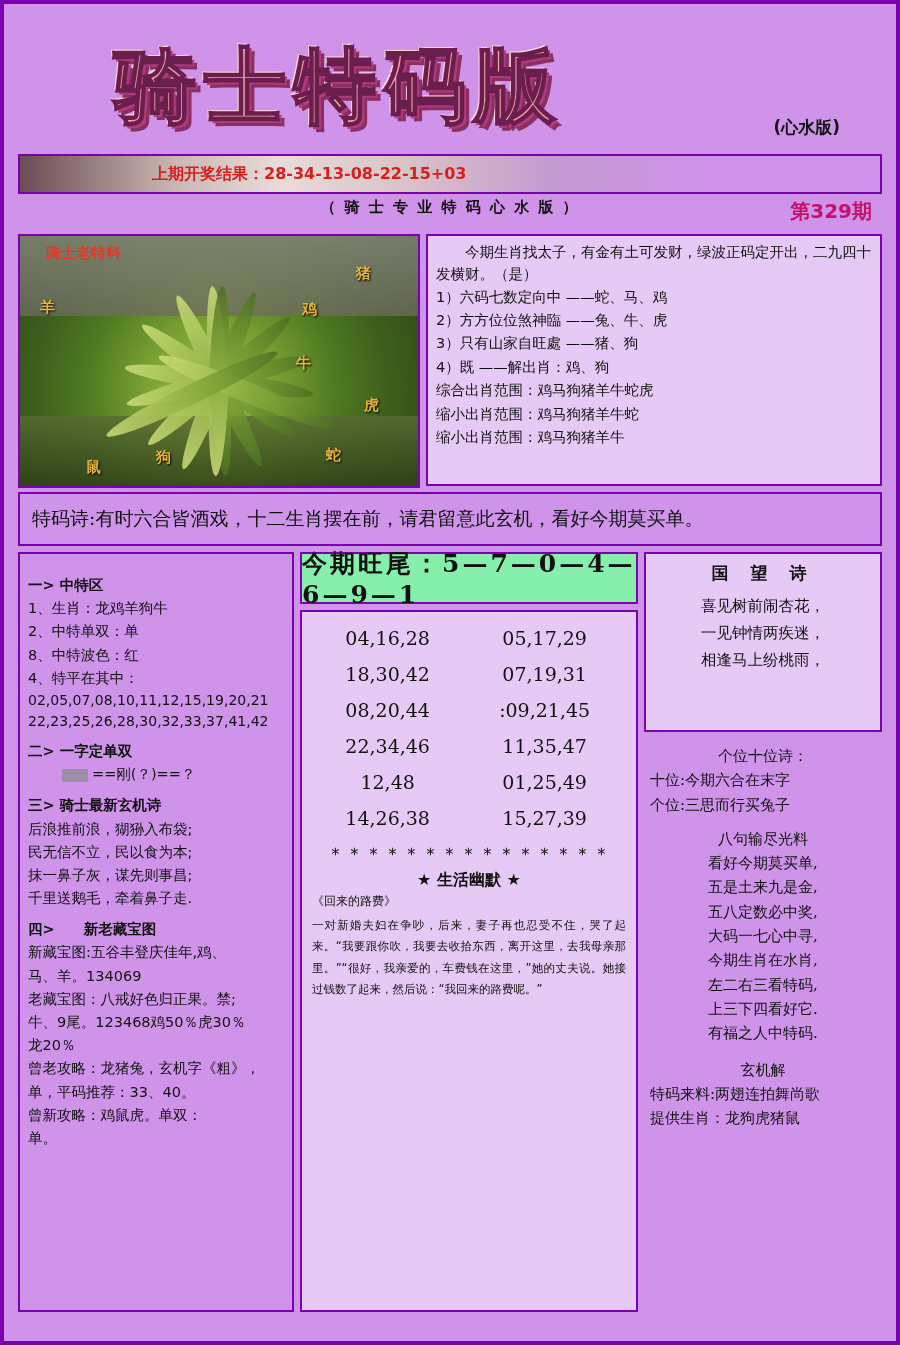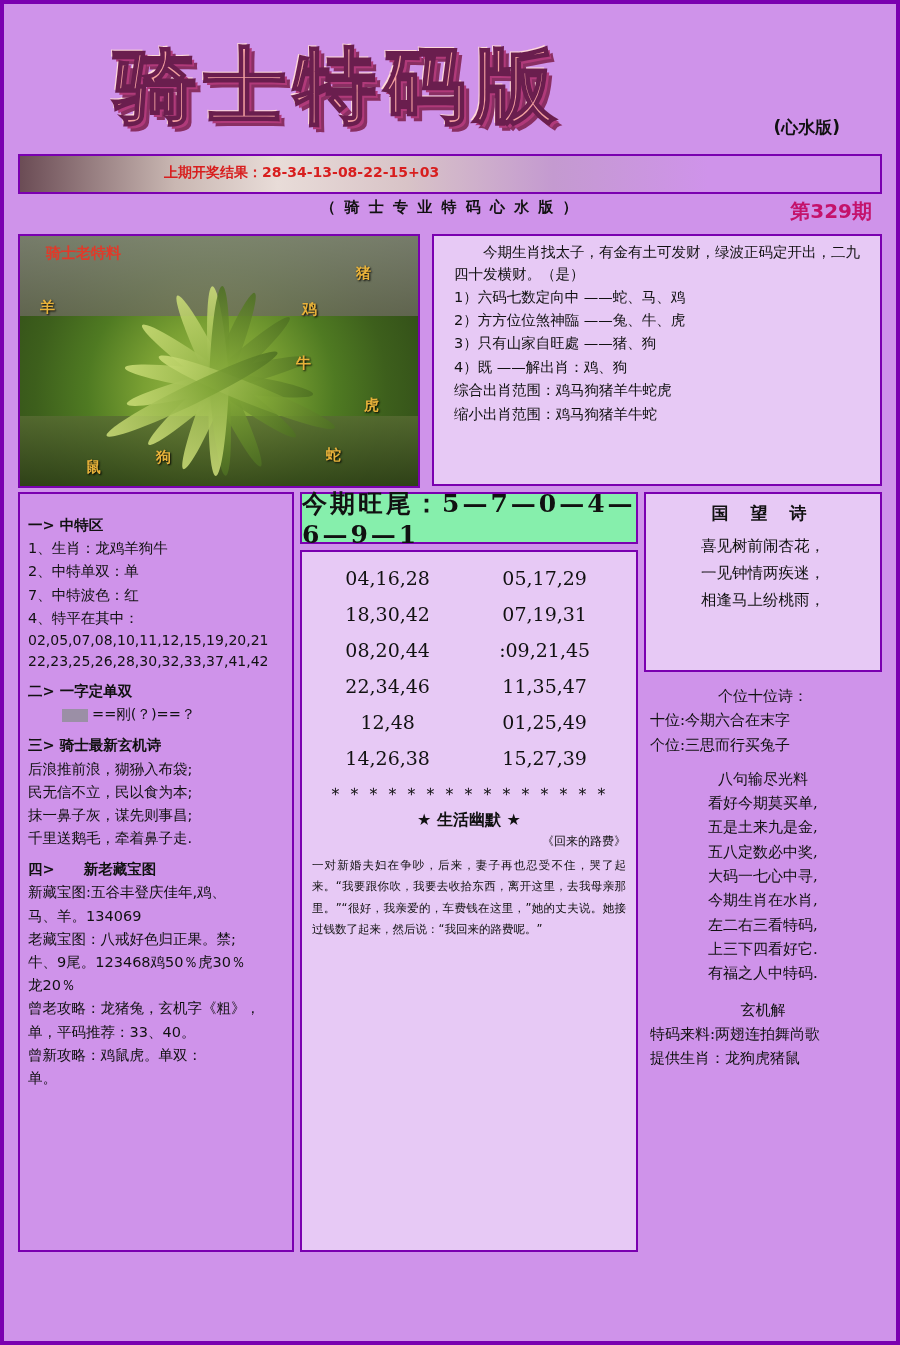--- a/index.html
+++ b/index.html
@@ -24,41 +24,41 @@
       -2px -2px 0 #ffd9d9;
     -webkit-text-stroke:2px #6a1e4e;
   }
   .sub-right{position:absolute;right:56px;top:112px;font-size:17px;font-weight:bold;color:#111;}
   
   .result-bar{
     position:relative;margin:0 14px;height:36px;
     border:2px solid #7a00b0;
     background:linear-gradient(to right,#6b4c55 0%,#c9b7b2 18%,#e8dcd8 30%,#d8c3c7 45%,#c49ad0 62%,#cf93ea 80%,#cf93ea 100%);
   }
-  .result-text{position:absolute;left:144px;top:8px;font-size:14px;font-weight:bold;color:#d81e1e;}
+  .result-text{position:absolute;left:132px;top:8px;font-size:16px;font-weight:bold;color:#d81e1e;}
   .issue-no{position:absolute;right:26px;top:34px;font-size:20px;font-weight:bold;color:#c4126b;}
   .center-line{margin:4px 14px 0 14px;text-align:center;font-size:15px;font-weight:bold;color:#111;letter-spacing:2px;}
   
   .mid{display:flex;margin:6px 14px 0 14px;height:252px;}
   .photo{
     position:relative;width:398px;height:250px;border:2px solid #7a00b0;
     background:
       radial-gradient(circle at 48% 62%, #9fbf4a 0%, #7aa033 26%, #4f7a22 48%, #3d5f1c 68%, #2c4516 100%),
       linear-gradient(#6f8b3a,#3f5a1d);
     overflow:hidden;
   }
   .leaf{position:absolute;left:50%;top:58%;width:190px;height:20px;margin-left:-95px;margin-top:-10px;
         background:linear-gradient(to right,#cfe07a,#7fa436 60%,#4d6f22);border-radius:50%/50%;opacity:.85;}
   .photo .ground{position:absolute;left:0;top:0;right:0;height:80px;background:linear-gradient(#8e8d86,#6e6a60);opacity:.75;}
   .photo .ground2{position:absolute;left:0;bottom:0;right:0;height:70px;background:linear-gradient(#586b33,#2d3d17);opacity:.8;}
   .photo-label{position:absolute;font-size:15px;font-weight:bold;color:#e8b23a;text-shadow:1px 1px 2px #000;}
   .photo-title{position:absolute;left:26px;top:8px;font-size:15px;font-weight:bold;color:#e03a2a;}
   .notes{
-    flex:1;margin-left:12px;border:2px solid #7a00b0;background:#e7c9f5;
-    padding:6px 8px 4px 20px;box-sizing:border-box;
+    flex:1;margin-left:6px;border:2px solid #7a00b0;background:#e7c9f5;
+    padding:6px 8px 4px 8px;box-sizing:border-box;
   }
   .notes .n0{font-size:14.5px;color:#111;line-height:1.5;text-indent:2em;}
   .notes .nl{font-size:14.5px;color:#111;line-height:1.62;}
   
   .poem-bar{margin:6px 14px 0 14px;border:2px solid #7a00b0;background:#cf93ea;height:54px;
             display:flex;align-items:center;padding:0 12px;box-sizing:border-box;}
   .poem-bar span{font-size:19px;color:#111;font-family:"DejaVu Serif","Liberation Serif",serif;}
   
   .cols{display:flex;margin:6px 14px 0 14px;height:760px;}
   .col-left{width:276px;border:2px solid #7a00b0;background:#cf93ea;padding:20px 8px;box-sizing:border-box;}
@@ -67,21 +67,21 @@
   .wang{border:2px solid #7a00b0;background:#86efac;height:48px;display:flex;align-items:center;justify-content:center;}
   .wang span{font-size:25px;font-weight:bold;color:#111;letter-spacing:3px;font-family:"DejaVu Serif","Liberation Serif",serif;}
   .midbox{flex:1;margin-top:6px;border:2px solid #7a00b0;background:#e7c9f5;padding:8px 10px;box-sizing:border-box;}
   .midbox h3{margin:2px 0 8px 0;text-align:center;font-size:21px;letter-spacing:10px;
              font-family:"DejaVu Serif","Liberation Serif",serif;font-weight:bold;color:#111;}
   .codetab{width:100%;border-collapse:collapse;}
   .codetab td{font-size:19px;color:#111;padding:7px 0;text-align:center;
               font-family:"DejaVu Serif","Liberation Serif",serif;}
   .stars{text-align:center;font-size:18px;letter-spacing:1px;color:#111;margin:6px 0 2px 0;}
   .joke-t{text-align:center;font-size:16px;font-weight:bold;color:#111;margin:4px 0 2px 0;}
-  .joke-s{text-align:right;font-size:12px;color:#111;margin:0 0 5px 0;}
+  .joke-s{text-align:left;font-size:12px;color:#111;margin:0 0 5px 0;}
   .joke-b{font-size:11.5px;line-height:1.85;color:#111;text-align:justify;}
   .rbox{border:2px solid #7a00b0;background:#e7c9f5;padding:8px 10px;box-sizing:border-box;}
   .rbox.poem{height:180px;}
   .rbox h4{margin:0 0 8px 0;text-align:center;font-size:17px;letter-spacing:8px;font-weight:bold;color:#111;
            font-family:"DejaVu Serif","Liberation Serif",serif;}
   .rbox p{margin:0;font-size:15.5px;line-height:1.75;color:#111;text-align:center;
           font-family:"DejaVu Serif","Liberation Serif",serif;}
   .rbox2{flex:1;margin-top:8px;background:#cf93ea;padding:4px 6px;box-sizing:border-box;}
   .rbox2 .l{font-size:15px;line-height:1.62;color:#111;text-align:center;
             font-family:"DejaVu Serif","Liberation Serif",serif;}
@@ -137,32 +137,36 @@
       <div class="photo-label" style="left:66px;top:222px;">鼠</div>
     </div>
     <div class="notes">
       <div class="n0">今期生肖找太子，有金有土可发财，绿波正码定开出，二九四十发横财。（是）</div>
       <div class="nl">1）六码七数定向中 ——蛇、马、鸡</div>
       <div class="nl">2）方方位位煞神臨 ——兔、牛、虎</div>
       <div class="nl">3）只有山家自旺處 ——猪、狗</div>
       <div class="nl">4）既 ——解出肖：鸡、狗</div>
       <div class="nl">综合出肖范围：鸡马狗猪羊牛蛇虎</div>
       <div class="nl">缩小出肖范围：鸡马狗猪羊牛蛇</div>
-    </div>
-  </div>
-
+      <div class="nl">缩小出肖范围：鸡马狗猪羊牛</div>
+    </div>
+  </div>
+
+  <div class="poem-bar">
+    <span>特码诗:有时六合皆酒戏，十二生肖摆在前，请君留意此玄机，看好今期莫买单。</span>
+  </div>
 
   <div class="cols">
 
     <div class="col-left">
       <div class="lc">
         <div class="hd">一&gt; 中特区</div>
         <div>1、生肖：龙鸡羊狗牛</div>
         <div>2、中特单双：单</div>
-        <div>7、中特波色：红</div>
+        <div>8、中特波色：红</div>
         <div>4、特平在其中：</div>
         <div class="nums">02,05,07,08,10,11,12,15,19,20,21</div>
         <div class="nums">22,23,25,26,28,30,32,33,37,41,42</div>
         <div class="gap"></div>
         <div class="hd">二&gt; 一字定单双</div>
         <div class="indent"><span class="grayband"></span><span>==刚(？)==？</span></div>
         <div class="gap"></div>
         <div class="hd">三&gt; 骑士最新玄机诗</div>
         <div>后浪推前浪，猢狲入布袋;</div>
         <div>民无信不立，民以食为本;</div>

